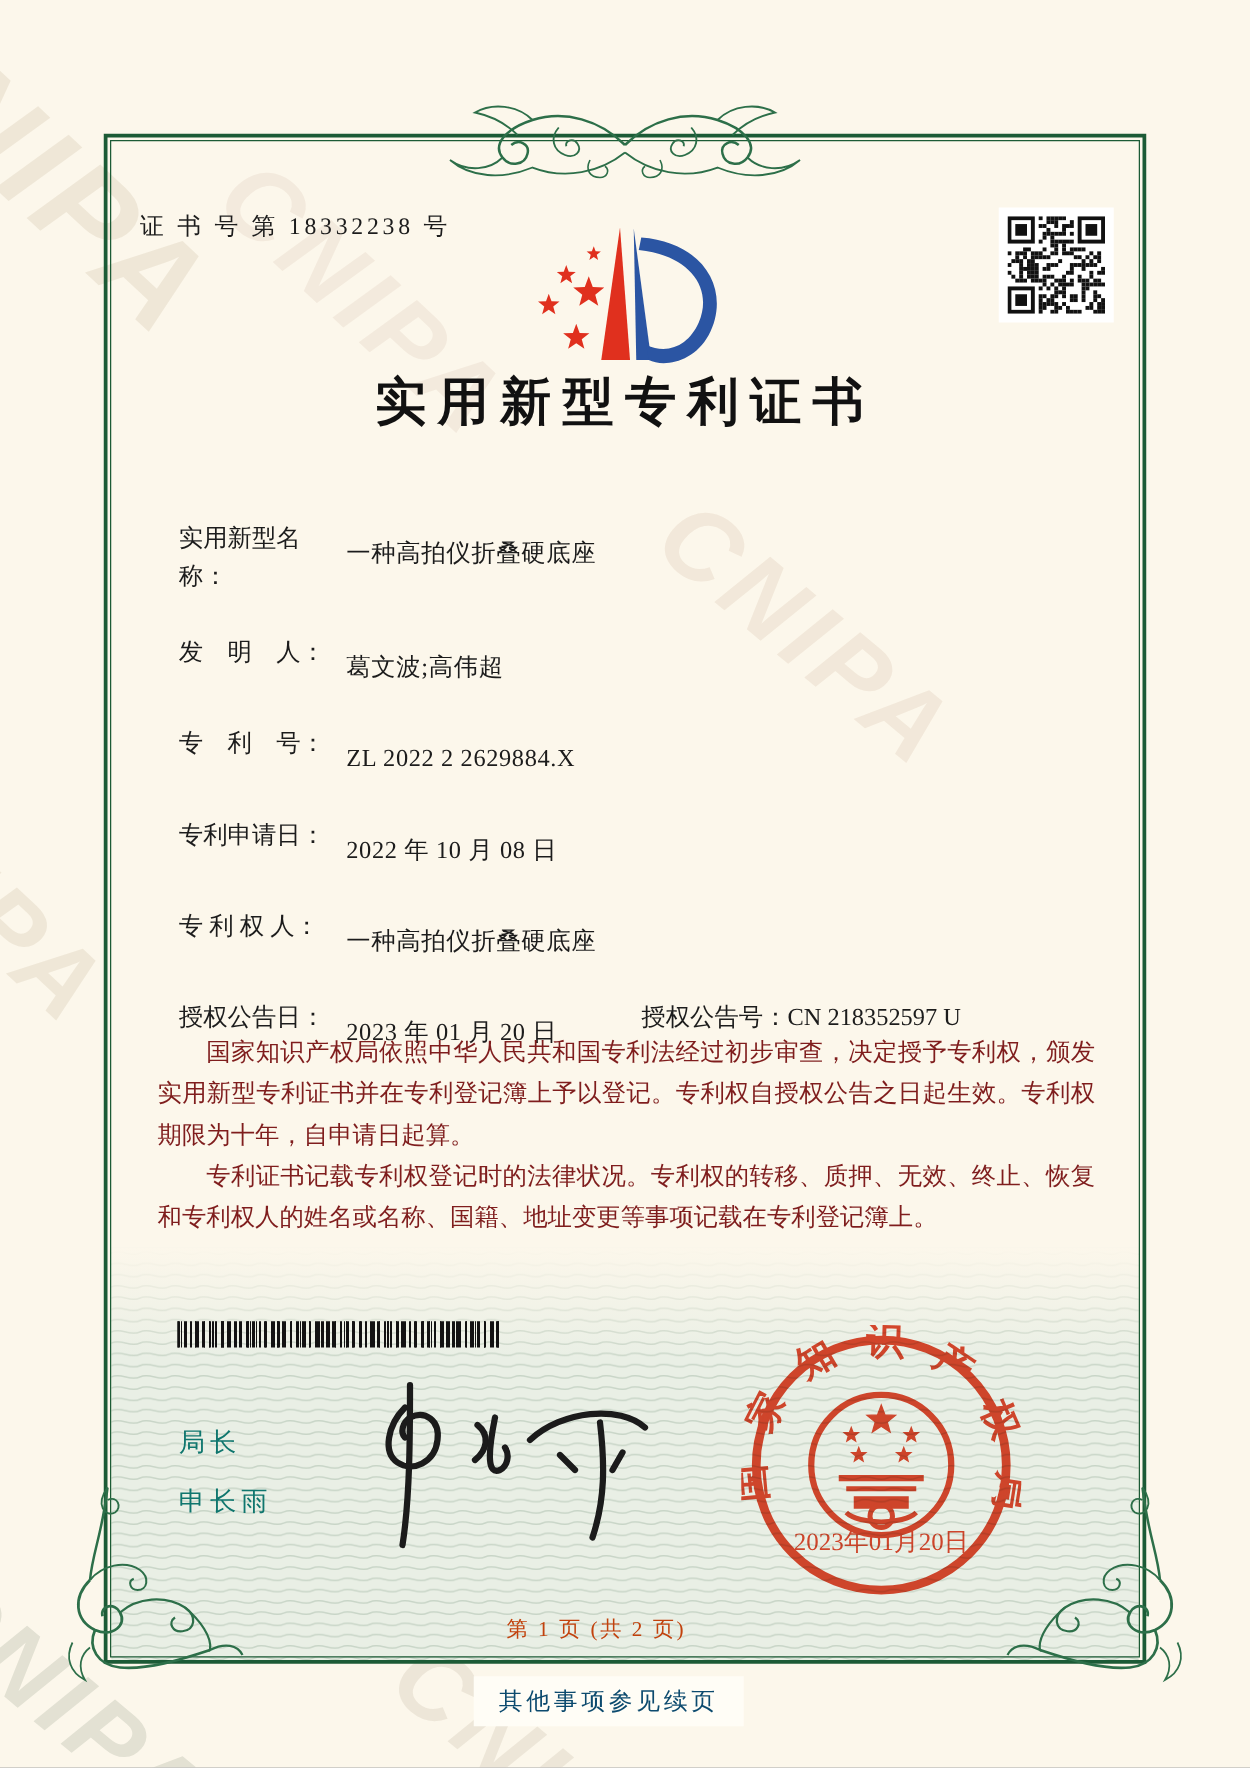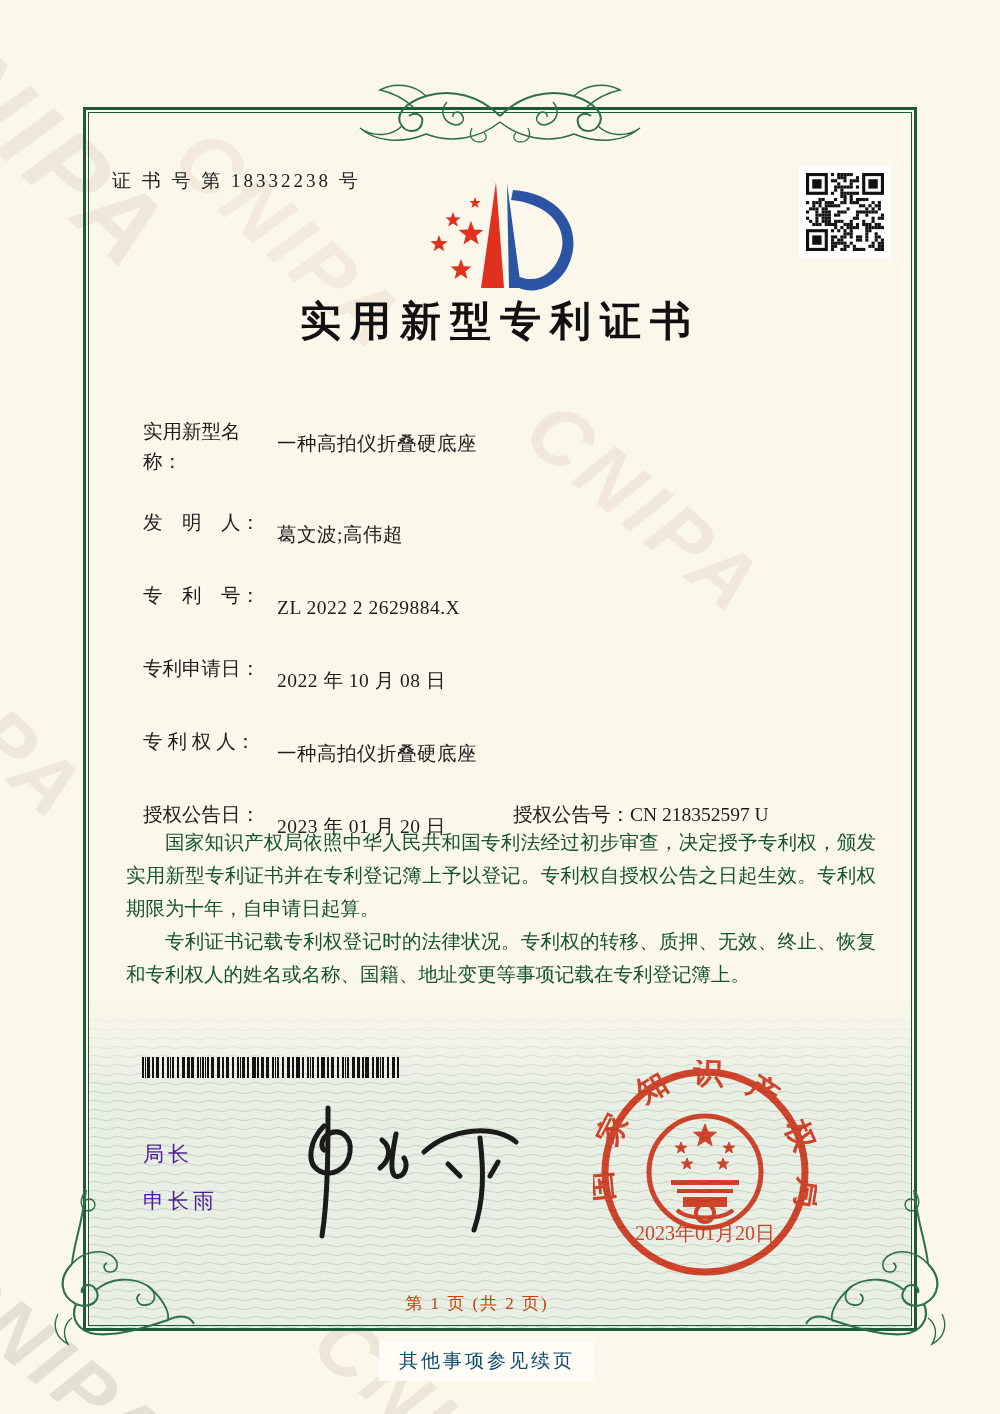--- a/index.html
+++ b/index.html
@@ -52,32 +52,32 @@
     font-size:41px;font-weight:bold;letter-spacing:9px;color:#111;
   }
   
   .fields{position:absolute;left:143px;top:417px;width:740px;font-size:19.5px;line-height:30px;}
   .frow{margin-bottom:31px;position:relative;}
   .flabel{display:inline-block;width:134px;vertical-align:top;}
   .fvalue{display:inline-block;vertical-align:top;max-width:580px;letter-spacing:0.5px;margin-top:12px;}
   .grant-no{position:absolute;left:370px;top:0;}
   
   .paras{position:absolute;left:126px;top:826px;width:750px;font-size:19.5px;
-         line-height:33px;text-align:justify;color:#14532d;}
+         line-height:33px;text-align:justify;color:#7f1d1d;}
   .paras p{margin:0;text-indent:2em;}
   
   .barcode{
     position:absolute;left:142px;top:1057px;width:258px;height:21px;
     background:
       repeating-linear-gradient(90deg,#121212 0 2px,rgba(0,0,0,0) 2px 5px),
       repeating-linear-gradient(90deg,#121212 0 1px,rgba(0,0,0,0) 1px 7px),
       repeating-linear-gradient(90deg,rgba(0,0,0,0) 0 3px,#121212 3px 4px,rgba(0,0,0,0) 4px 11px);
   }
   .director{position:absolute;left:143px;top:1140px;
-            font-family:Liberation Serif, serif;font-size:21px;color:#4c1d95;}
+            font-family:Liberation Serif, serif;font-size:21px;color:#0f766e;}
   .director div{margin-bottom:19px;letter-spacing:4px;}
   .signature{position:absolute;left:252px;top:1088px;}
   .seal{position:absolute;left:593px;top:1060px;mix-blend-mode:multiply;}
   .page-info{position:absolute;left:0;top:1292px;width:954px;text-align:center;
              font-size:17px;letter-spacing:2px;color:#c2410c;}
   .footer-note{
     position:absolute;left:0;top:1341px;width:974px;text-align:center;
   }
   .footer-note span{
     display:inline-block;background:#fffdf6;padding:7px 20px;

